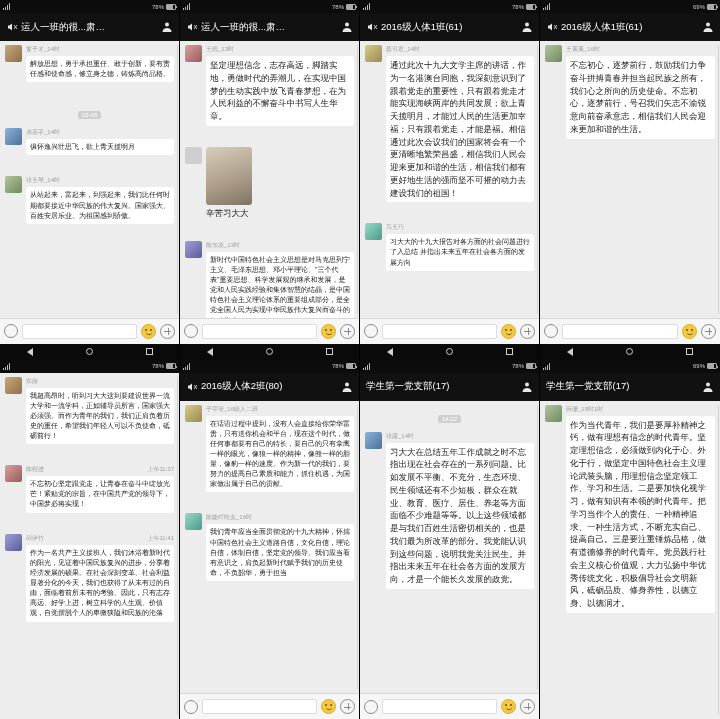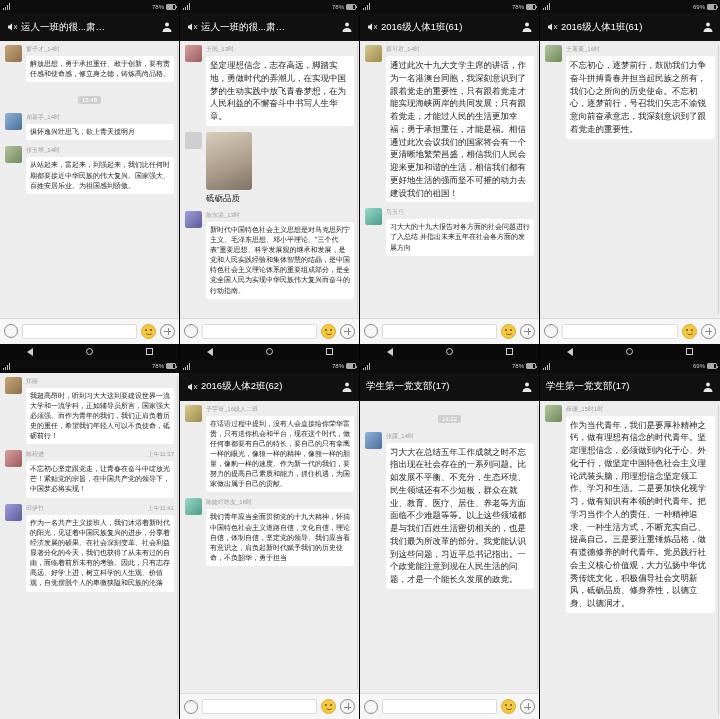--- a/index.html
+++ b/index.html
@@ -85,21 +85,21 @@
   }
   .icon-mute svg, .icon-person svg { display:block; }
   
   .chatbody {
     flex: 1 1 auto;
     position: relative;
     padding: 4px 5px 0 5px;
     overflow: hidden;
     background: #ededed;
   }
-  .msg { display: flex; gap: 4px; margin-bottom: 6px; }
+  .msg { display: flex; gap: 4px; margin-bottom: 21px; }
   .avatar {
     width: 17px; height: 17px; border-radius: 2px;
     flex: 0 0 auto;
     background: linear-gradient(135deg,#7b8aa0,#4d5a6c);
   }
   .avatar.a1 { background: linear-gradient(135deg,#c8a87a,#8d6f49); }
   .avatar.a2 { background: linear-gradient(135deg,#8fb3d9,#4a6f9a); }
   .avatar.a3 { background: linear-gradient(135deg,#b5c4a0,#6e8a5a); }
   .avatar.a4 { background: linear-gradient(135deg,#d8a0a0,#9a5a5a); }
   .avatar.a5 { background: linear-gradient(135deg,#a0a0d8,#5a5a9a); }
@@ -330,21 +330,21 @@
         <div class="avatar a4"></div>
         <div class="msg-col">
           <div class="sender">王雨_13时</div>
           <div class="bubble big">坚定理想信念，志存高远，脚踏实地，勇做时代的弄潮儿，在实现中国梦的生动实践中放飞青春梦想，在为人民利益的不懈奋斗中书写人生华章。</div>
         </div>
       </div>
       <div class="msg">
         <div class="avatar ph"></div>
         <div class="msg-col">
           <div class="photo"></div>
-          <div class="caption-line">砥砺品质</div>
+          <div class="caption-line">辛苦习大大</div>
         </div>
       </div>
       <div class="msg">
         <div class="avatar a5"></div>
         <div class="msg-col">
           <div class="sender">陈东凌_13时</div>
           <div class="bubble">新时代中国特色社会主义思想是对马克思列宁主义、毛泽东思想、邓小平理论、"三个代表"重要思想、科学发展观的继承和发展，是党和人民实践经验和集体智慧的结晶，是中国特色社会主义理论体系的重要组成部分，是全党全国人民为实现中华民族伟大复兴而奋斗的行动指南。</div>
         </div>
       </div>
       <div class="scrollhint"></div>
@@ -398,21 +398,21 @@
             <circle cx="12" cy="7" r="4" fill="#e8e8e8"></circle>
             <path d="M3 22c0-5 4-8 9-8s9 3 9 8z" fill="#e8e8e8"></path>
           </svg>
       </span>
     </div>
     <div class="chatbody">
       <div class="msg">
         <div class="avatar a6"></div>
         <div class="msg-col">
           <div class="sender">蔡可君_14时</div>
-          <div class="bubble big">通过此次十九大文学主席的讲话，作为一名港澳台同胞，我深刻意识到了跟着党走的重要性，只有跟着党走才能实现海峡两岸的共同发展；只有跟着党走，才能过人民的生活更加幸福；勇于承担重任，才能是福。相信通过此次会议我们的国家将会有一个更清晰地繁荣昌盛，相信我们人民会迎来更加和谐的生活，相信我们都有更好地生活的强而坚不可摧的动力去建设我们的祖国！</div>
+          <div class="bubble big">通过此次十九大文学主席的讲话，作为一名港澳台同胞，我深刻意识到了跟着党走的重要性，只有跟着党走才能实现海峡两岸的共同发展；欲上青天揽明月，才能过人民的生活更加幸福；只有跟着党走，才能是福。相信通过此次会议我们的国家将会有一个更清晰地繁荣昌盛，相信我们人民会迎来更加和谐的生活，相信我们都有更好地生活的强而坚不可摧的动力去建设我们的祖国！</div>
         </div>
       </div>
       <div class="msg">
         <div class="avatar a7"></div>
         <div class="msg-col">
           <div class="sender">马玉巧</div>
           <div class="bubble">习大大的十九大报告对各方面的社会问题进行了入总结 并指出未来五年在社会各方面的发展方向</div>
         </div>
       </div>
       <div class="scrollhint"></div>
@@ -466,21 +466,21 @@
             <circle cx="12" cy="7" r="4" fill="#e8e8e8"></circle>
             <path d="M3 22c0-5 4-8 9-8s9 3 9 8z" fill="#e8e8e8"></path>
           </svg>
       </span>
     </div>
     <div class="chatbody">
       <div class="msg">
         <div class="avatar a3"></div>
         <div class="msg-col">
           <div class="sender">王素素_16时</div>
-          <div class="bubble big">不忘初心，逐梦前行，鼓励我们力争奋斗拼搏青春并担当起民族之所有，我们心之所向的历史使命。不忘初心，逐梦前行，号召我们矢志不渝锐意向前奋承意志，我深刻意识到了跟着党走的重要性。</div>
+          <div class="bubble big">不忘初心，逐梦前行，鼓励我们力争奋斗拼搏青春并担当起民族之所有，我们心之所向的历史使命。不忘初心，逐梦前行，号召我们矢志不渝锐意向前奋承意志，相信我们人民会迎来更加和谐的生活。</div>
         </div>
       </div>
       <div class="scrollhint"></div>
     </div>
     <div class="toolbar">
       <div class="tb-mic"></div>
       <div class="tb-input" placeholder=""></div>
       <div class="tb-emoji">
           <i></i>
         </div>
@@ -561,21 +561,21 @@
     </div>
     <div class="navbar">
       <div class="nav-left">
         <span class="icon-mute">
           <svg width="12" height="12" viewBox="0 0 24 24">
               <path d="M4 9v6h3l5 4V5L7 9H4z" fill="#e8e8e8"></path>
               <path d="M16 8l6 8M22 8l-6 8" stroke="#e8e8e8" stroke-width="1.6" fill="none"></path>
             </svg>
         </span>
         <div class="nav-titlewrap">
-          <span class="nav-title">2016级人体2班(62)</span>
+          <span class="nav-title">2016级人体2班(80)</span>
         </div>
       </div>
       <span class="icon-person">
         <svg width="12" height="12" viewBox="0 0 24 24">
             <circle cx="12" cy="7" r="4" fill="#e8e8e8"></circle>
             <path d="M3 22c0-5 4-8 9-8s9 3 9 8z" fill="#e8e8e8"></path>
           </svg>
       </span>
     </div>
     <div class="chatbody">
@@ -636,21 +636,21 @@
       </span>
     </div>
     <div class="chatbody">
       <div class="timecenter">
         <span class="timechip">14:22</span>
       </div>
       <div class="msg">
         <div class="avatar a2"></div>
         <div class="msg-col">
           <div class="sender">张露_14时</div>
-          <div class="bubble big">习大大在总结五年工作成就之时不忘指出现在社会存在的一系列问题。比如发展不平衡、不充分，生态环境、民生领域还有不少短板，群众在就业、教育、医疗、居住、养老等方面面临不少难题等等。以上这些领域都是与我们百姓生活密切相关的，也是我们最为所改革的部分。我党能认识到这些问题，习近平总书记指出。一个政党能注意到现在人民生活的问题，才是一个能长久发展的政党。</div>
+          <div class="bubble big">习大大在总结五年工作成就之时不忘指出现在社会存在的一系列问题。比如发展不平衡、不充分，生态环境、民生领域还有不少短板，群众在就业、教育、医疗、居住、养老等方面面临不少难题等等。以上这些领域都是与我们百姓生活密切相关的，也是我们最为所改革的部分。我党能认识到这些问题，说明我党关注民生。并指出未来五年在社会各方面的发展方向，才是一个能长久发展的政党。</div>
         </div>
       </div>
       <div class="scrollhint"></div>
     </div>
     <div class="toolbar">
       <div class="tb-mic"></div>
       <div class="tb-input" placeholder=""></div>
       <div class="tb-emoji">
           <i></i>
         </div>

